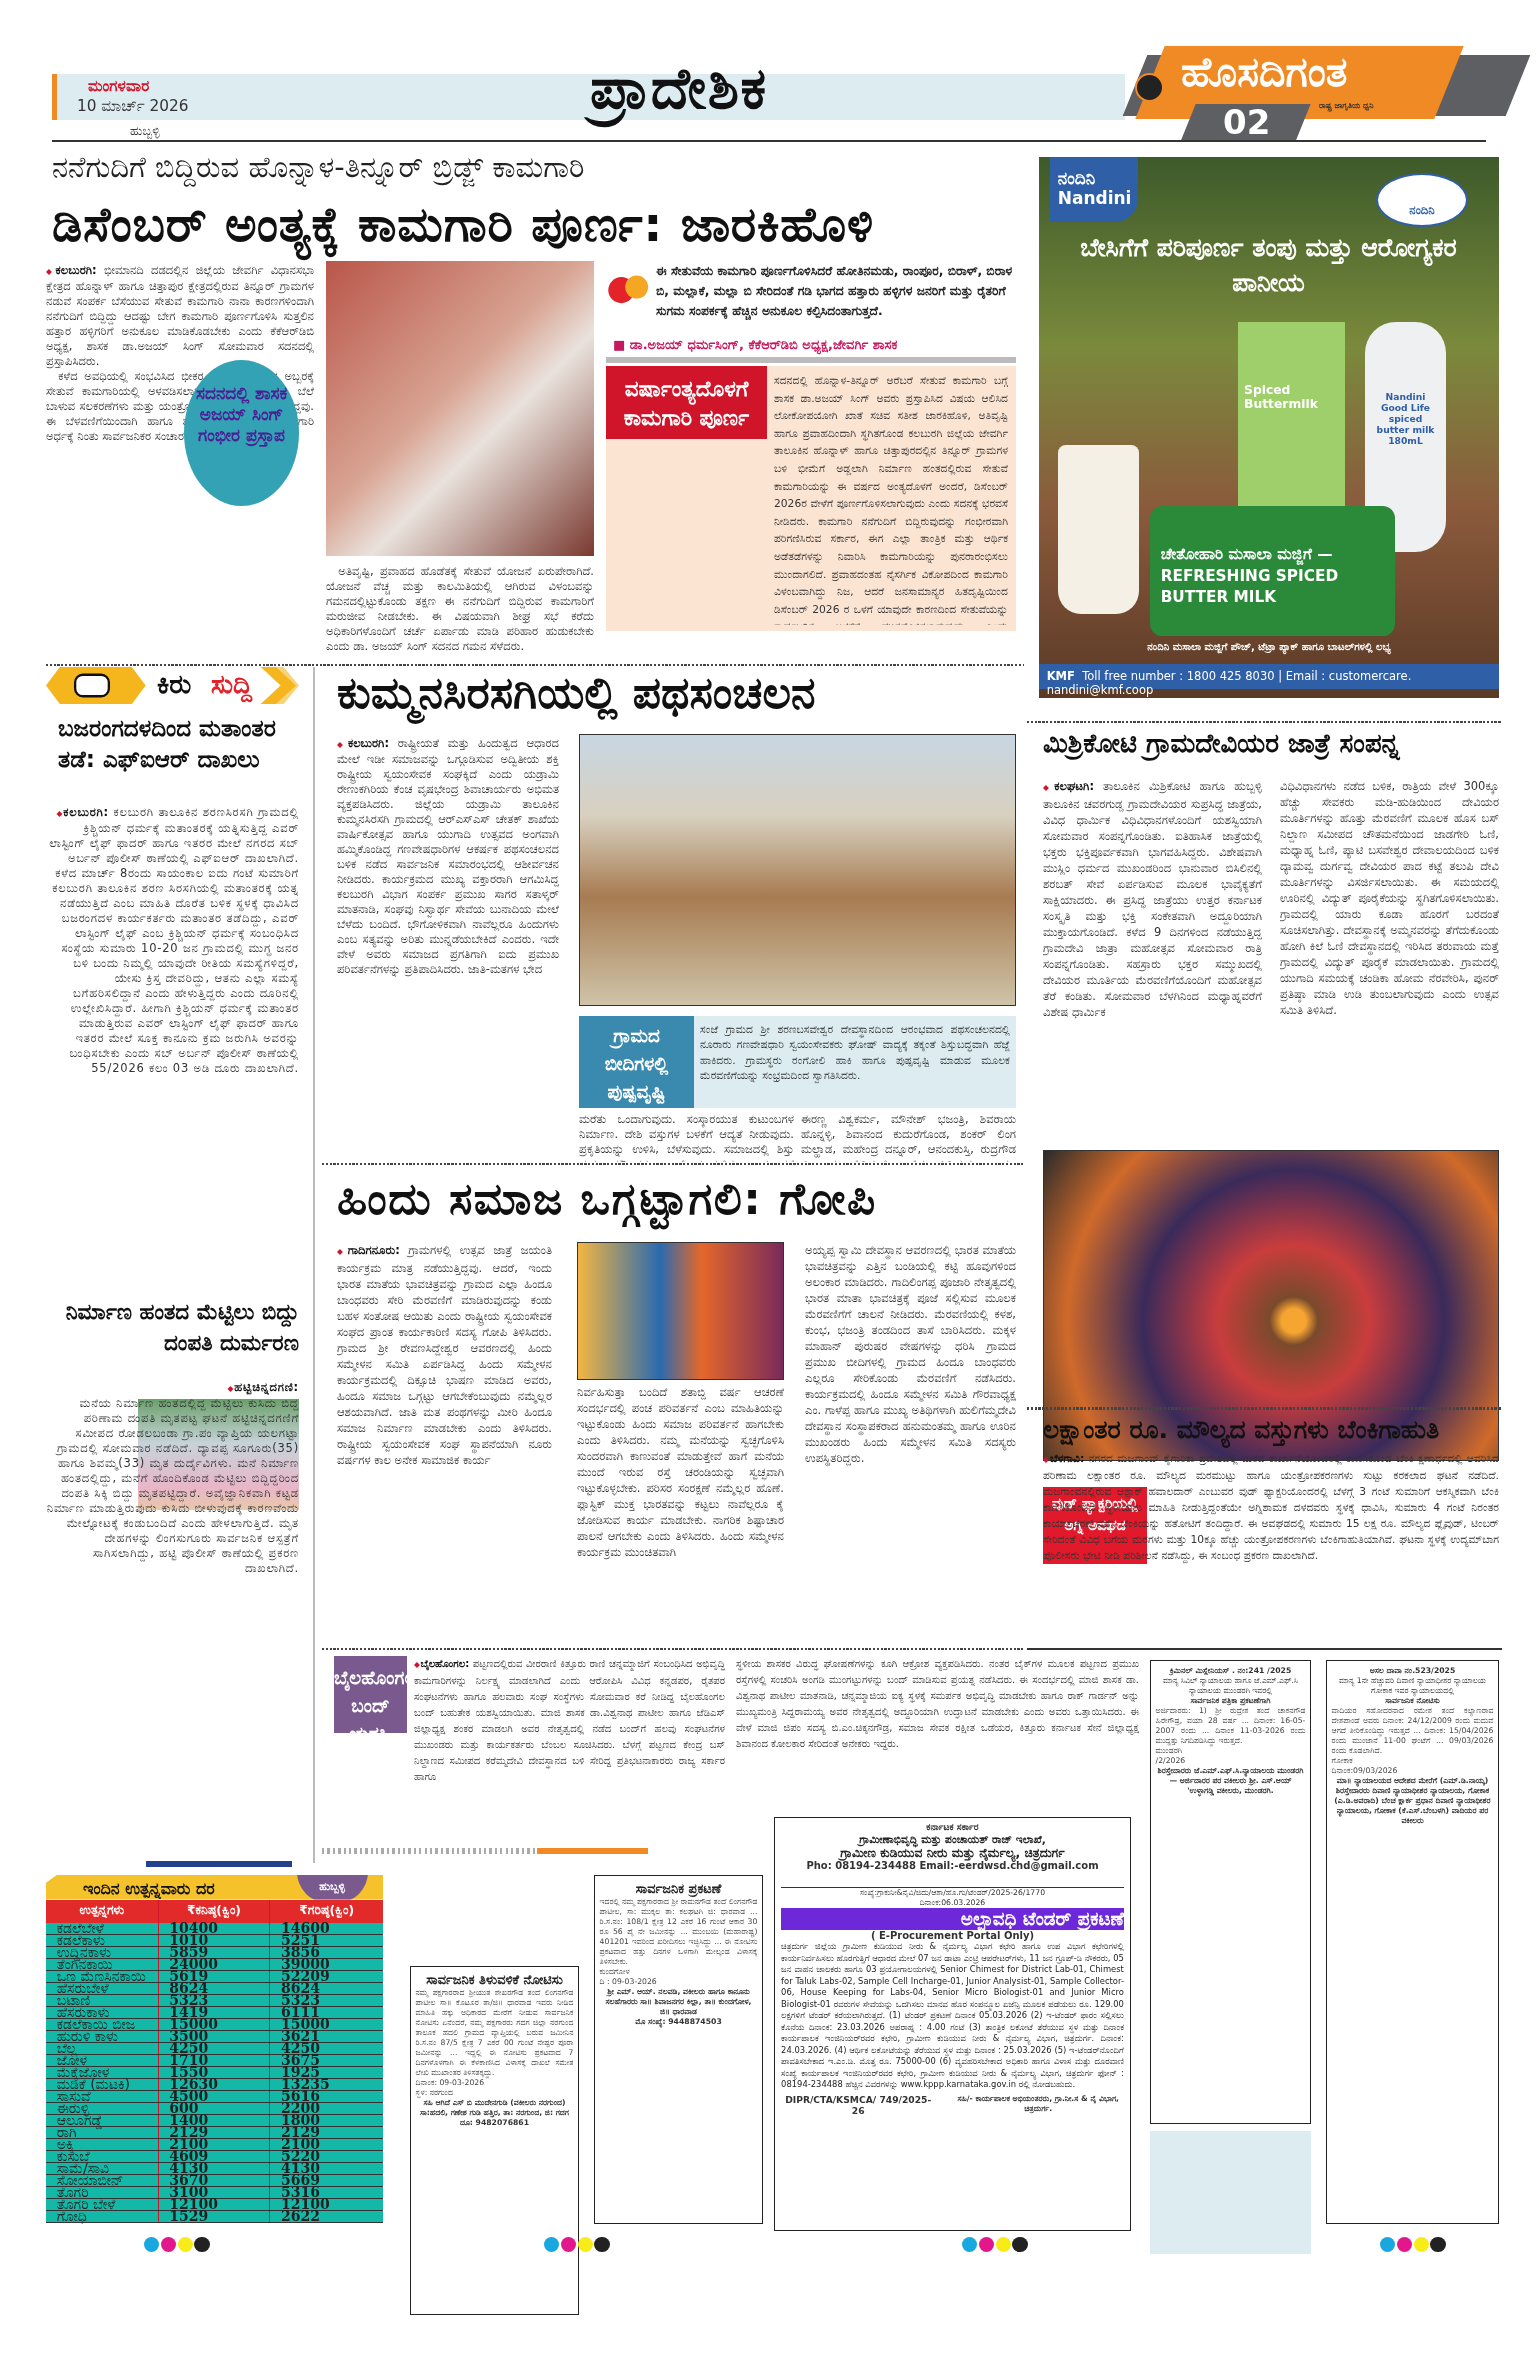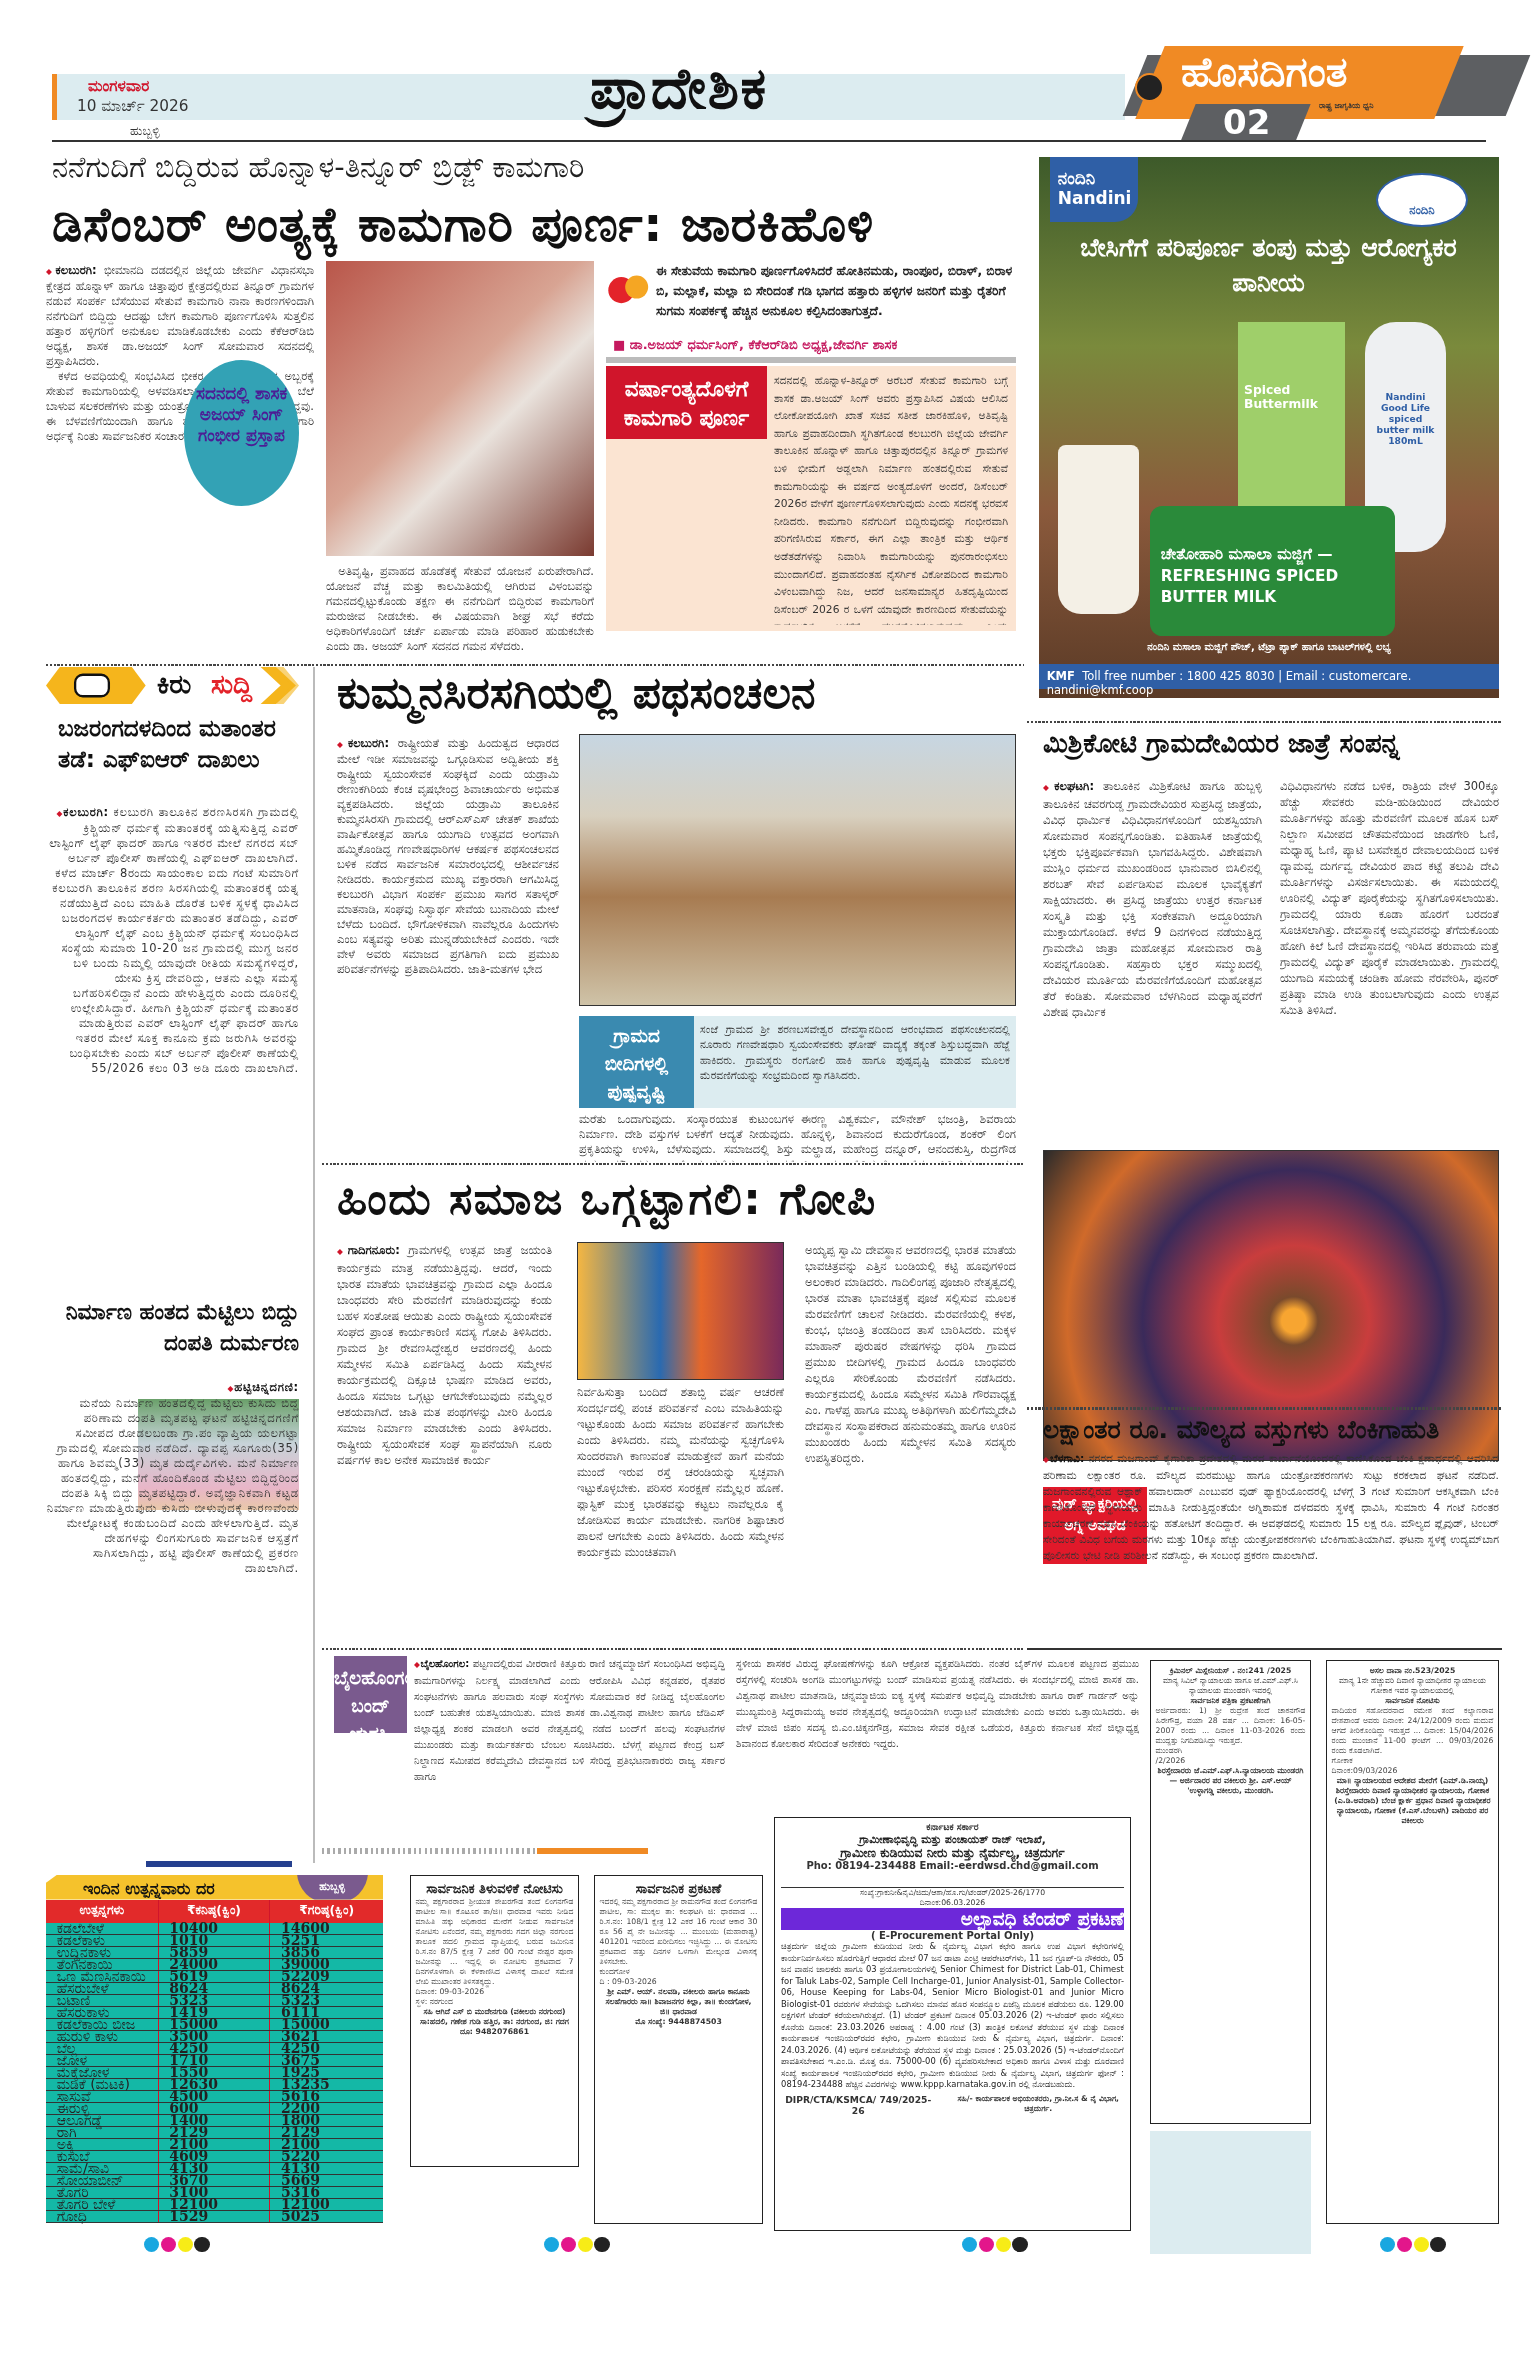--- a/index.html
+++ b/index.html
@@ -325,32 +325,32 @@
         <div class="c3 n">5316</div>
       </div>
       <div class="rates-row">
         <div class="c1">ತೊಗರಿ ಬೇಳೆ</div>
         <div class="c2 n">12100</div>
         <div class="c3 n">12100</div>
       </div>
       <div class="rates-row">
         <div class="c1">ಗೋಧಿ</div>
         <div class="c2 n">1529</div>
-        <div class="c3 n">5025</div>
+        <div class="c3 n">2622</div>
       </div>
     </div>
 </div>
 <div class="abs cmyk" style="left:144px;top:2237px">
   <span style="background:#19a7e0"></span>
     <span style="background:#e3168b"></span>
     <span style="background:#f7ec17"></span>
     <span style="background:#222"></span>
 </div>
 
-<div class="abs ad-box" style="left:410px;top:1875px;width:169px;height:292px;overflow:hidden">
+<div class="abs ad-box" style="left:410px;top:1966px;width:169px;height:349px;overflow:hidden">
   <div class="t">ಸಾರ್ವಜನಿಕ ತಿಳುವಳಿಕೆ ನೋಟಿಸು</div>
   <div class="p">ನಮ್ಮ ಪಕ್ಷಗಾರರಾದ ಶ್ರೀಯುತ ಶೇಖರಗೌಡ ತಂದೆ ಲಿಂಗನಗೌಡ ಪಾಟೀಲ ಸಾ॥ ಕೊಟೂರ ತಾ/ಜಿ॥ ಧಾರವಾಡ ಇವರು ನೀಡಿದ ಮಾಹಿತಿ ಹಕ್ಕು ಅಧಿಕಾರದ ಮೇರೆಗೆ ನೀಡುವ ಸಾರ್ವಜನಿಕ ನೋಟಿಸು ಏನೆಂದರೆ, ನಮ್ಮ ಪಕ್ಷಗಾರರು ಗದಗ ಜಿಲ್ಲಾ ನರಗುಂದ ತಾಲೂಕ ಹದಲಿ ಗ್ರಾಮದ ವ್ಯಾಪ್ತಿಯಲ್ಲಿ ಬರುವ ಜಮೀನಿನ ರಿ.ಸ.ನಂ 87/5 ಕ್ಷೇತ್ರ 7 ಎಕರೆ 00 ಗುಂಟೆ ನೇಷ್ಟರ ಪೂರಾ ಜಮೀನನ್ನು ... ಇದ್ದಲ್ಲಿ ಈ ನೋಟಿಸು ಪ್ರಕಟವಾದ 7 ದಿನಗಳೊಳಗಾಗಿ ಈ ಕೆಳಕಾಣಿಸಿದ ವಿಳಾಸಕ್ಕೆ ದಾಖಲೆ ಸಮೇತ ಲೇಖಿ ಮುಖಾಂತರ ತಿಳಿಸತಕ್ಕದ್ದು.</div>
   <div class="p">ದಿನಾಂಕ: 09-03-2026</div>
   <div class="p">ಸ್ಥಳ: ನರಗುಂದ</div>
   <div class="s">ಸಹಿ ಆಗಿದೆ ಎಸ್ ಬಿ ಮುದೇನಗುಡಿ (ವಕೀಲರು ನರಗುಂದ)</div>
   <div class="s">ಸಾ:ಹದಲಿ, ಗಣೇಶ ಗುಡಿ ಹತ್ತಿರ, ತಾ: ನರಗುಂದ, ಜಿ: ಗದಗ ದೂ: 9482076861</div>
 </div>
 <div class="abs ad-box" style="left:594px;top:1875px;width:169px;height:349px;overflow:hidden">
   <div class="t">ಸಾರ್ವಜನಿಕ ಪ್ರಕಟಣೆ</div>
   <div class="p">ಇದರಲ್ಲಿ ನಮ್ಮ ಪಕ್ಷಗಾರರಾದ ಶ್ರೀ ರಾಮನಗೌಡ ತಂದೆ ಲಿಂಗನಗೌಡ ಪಾಟೀಲ, ಸಾ: ಮುಕ್ಕಲ ತಾ: ಕಲಘಟಗಿ ಜಿ: ಧಾರವಾಡ ... ರಿ.ಸ.ನಂ: 108/1 ಕ್ಷೇತ್ರ 12 ಎಕರೆ 16 ಗುಂಟೆ ಆಕಾರ 30 ರೂ 56 ಪೈ ನೇ ಜಮೀನನ್ನು ... ಮುಂಬಯಿ (ಮಹಾರಾಷ್ಟ್ರ) 401201 ಇವರಿಂದ ಖರೀದಿಸಲು ಇಚ್ಛಿಸಿದ್ದು ... ಈ ನೋಟಿಸು ಪ್ರಕಟವಾದ ಹತ್ತು ದಿನಗಳ ಒಳಗಾಗಿ ಮೇಲ್ಕಂಡ ವಿಳಾಸಕ್ಕೆ ತಿಳಿಸಬೇಕು.</div>

